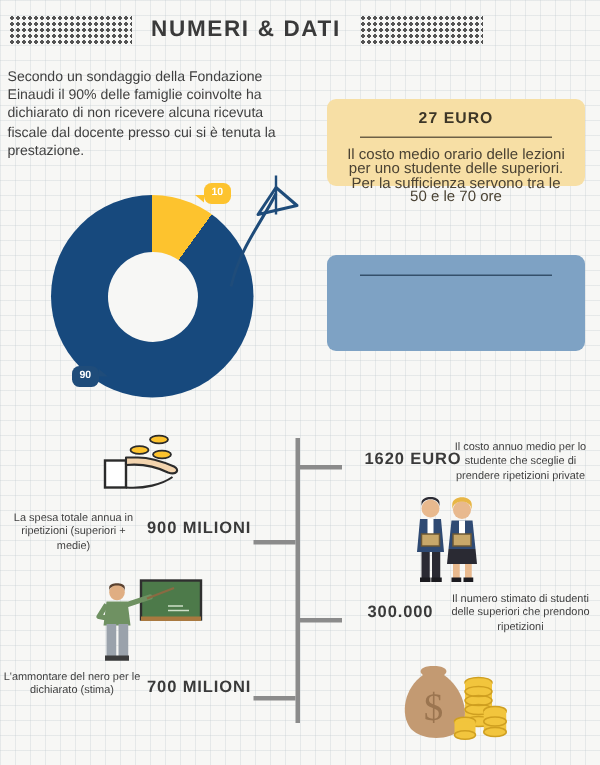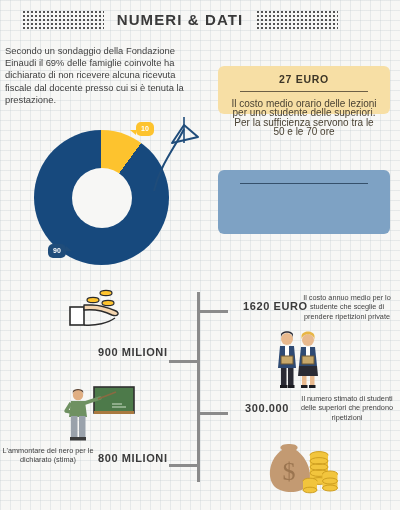--- a/index.html
+++ b/index.html
@@ -13,21 +13,21 @@
     position:relative;width:400px;height:510px;
     background-color:#f7f7f5;
     background-image:
       linear-gradient(to right, rgba(190,200,205,.30) 1px, transparent 1px),
       linear-gradient(to bottom, rgba(190,200,205,.30) 1px, transparent 1px);
     background-size:10px 10px;
     color:#3c3c3c;
   }
 
   
-  #header{position:absolute;left:0;top:0;width:328px;height:40px;margin-left:16px;}
+  #header{position:absolute;left:0;top:0;width:328px;height:40px;}
   .halftone{
     position:absolute;top:10px;height:20px;
     background-image:radial-gradient(#4a4a4a 1.1px, transparent 1.2px);
     background-size:4px 4px;
     opacity:.95;
   }
   .halftone.left{left:6px;width:82px;}
   .halftone.right{right:6px;width:82px;}
   #title{
     position:absolute;left:0;right:0;top:11px;text-align:center;
@@ -77,21 +77,21 @@
   .card{
     position:absolute;left:218px;width:172px;border-radius:6px;
     box-sizing:border-box;padding:7px 10px 9px;
   }
   .card-num{
     text-align:center;font-size:10.5px;font-weight:bold;letter-spacing:.7px;
     font-family:"Liberation Sans Narrow","Liberation Sans",sans-serif;
   }
   .card-rule{height:1px;margin:6px 12px 7px;}
   .card-desc{text-align:center;font-size:10px;line-height:9.4px;}
-  #card-27{top:66px;height:48px;background:#f7dfa5;}
+  #card-27{top:66px;height:58px;background:#f7dfa5;}
   #card-27 .card-num{color:#3d3627;}
   #card-27 .card-rule{background:#6d6046;}
   #card-27 .card-desc{color:#4a4233;}
   #card-15{top:170px;height:64px;background:#7ea2c4;}
   #card-15 .card-num{color:#1d2d3d;}
   #card-15 .card-rule{background:#35506b;}
   #card-15 .card-desc{color:#20313f;}
 
   
   #axis{position:absolute;left:197px;top:292px;width:3px;height:190px;background:#8b8b8b;}
@@ -125,21 +125,21 @@
 <body>
 
 <div id="page">
 
   <div id="header">
     <div class="halftone left"></div>
     <div class="halftone right"></div>
     <div id="title">NUMERI &amp; DATI</div>
   </div>
 
-  <div id="intro">Secondo un sondaggio della Fondazione Einaudi il 69% delle famiglie coinvolte ha dichiarato di non ricevere alcuna ricevuta fiscale dal docente presso cui si è tenuta la prestazione.</div>
+  <div id="intro">Secondo un sondaggio della Fondazione Einaudi il 90% delle famiglie coinvolte ha dichiarato di non ricevere alcuna ricevuta fiscale dal docente presso cui si è tenuta la prestazione.</div>
 
   <div id="donut-wrap">
     <div id="donut"></div>
     <div id="donut-hole"></div>
     <div class="badge" id="badge-10">10</div>
     <div class="badge" id="badge-90">90</div>
     <svg id="arrow" width="56" height="92">
       <path d="M4,88 C10,62 24,46 34,26" fill="none" stroke="#1f4c7a" stroke-width="2"></path>
       <path d="M34,22 L22,40 L48,34 Z" fill="none" stroke="#1f4c7a" stroke-width="2" stroke-linejoin="round"></path>
       <path d="M34,14 L34,40" fill="none" stroke="#1f4c7a" stroke-width="1.6"></path>
@@ -165,38 +165,39 @@
 
   <svg id="icon-hand" width="70" height="50" viewBox="0 0 70 50">
     <rect x="8" y="20" width="14" height="18" fill="#ffffff" stroke="#2b2b2b" stroke-width="1.6"></rect>
     <path d="M22,23 C32,22 42,24 50,28 C56,30 58,26 54,24 C47,21 38,18 30,18 L22,18 Z" fill="#f3d4ae" stroke="#2b2b2b" stroke-width="1.4" stroke-linejoin="round"></path>
     <path d="M22,38 C34,39 46,36 53,31" fill="none" stroke="#2b2b2b" stroke-width="1.4"></path>
     <ellipse cx="44" cy="6" rx="6" ry="2.6" fill="#fdc32e" stroke="#2b2b2b" stroke-width="1.2"></ellipse>
     <ellipse cx="31" cy="13" rx="6" ry="2.6" fill="#fdc32e" stroke="#2b2b2b" stroke-width="1.2"></ellipse>
     <ellipse cx="46" cy="16" rx="6" ry="2.6" fill="#fdc32e" stroke="#2b2b2b" stroke-width="1.2"></ellipse>
   </svg>
   <div class="num" id="r1-num">900 MILIONI</div>
+  <div class="cap" id="r1-cap">La spesa totale annua in ripetizioni (superiori + medie)</div>
 
   <svg id="icon-teacher" width="76" height="58" viewBox="0 0 76 58">
     <rect x="34" y="2" width="40" height="26" fill="#4d7a4a" stroke="#2f2f2f" stroke-width="1.6"></rect>
     <rect x="34" y="26" width="40" height="3" fill="#a9793f"></rect>
     <line x1="52" y1="22" x2="66" y2="22" stroke="#cfe0c9" stroke-width="1"></line>
     <line x1="52" y1="19" x2="62" y2="19" stroke="#cfe0c9" stroke-width="1"></line>
     <circle cx="18" cy="10" r="5.2" fill="#e0ae82"></circle>
     <path d="M12.8,9 C13,4 23,4 23.2,9 L23.2,6.5 C23,3 13,3 12.8,6.5 Z" fill="#5b4230"></path>
     <path d="M11,16 L25,16 L27,32 L9,32 Z" fill="#6f9162"></path>
     <path d="M25,18 L40,13" stroke="#6f9162" stroke-width="3.6" stroke-linecap="round"></path>
     <path d="M38,14 L56,7" stroke="#8a6a42" stroke-width="1.6"></path>
     <path d="M11,18 L6,26 L11,27" fill="none" stroke="#6f9162" stroke-width="3.4" stroke-linejoin="round"></path>
     <rect x="11" y="31" width="6.5" height="22" fill="#9aa2ab"></rect>
     <rect x="19" y="31" width="6.5" height="22" fill="#9aa2ab"></rect>
     <rect x="10" y="52" width="8" height="3.5" fill="#3c3c3c"></rect>
     <rect x="18" y="52" width="8" height="3.5" fill="#3c3c3c"></rect>
   </svg>
-  <div class="num" id="r2-num">800 MILIONI</div>
+  <div class="num" id="r2-num">700 MILIONI</div>
   <div class="cap" id="r2-cap">L'ammontare del nero per le dichiarato (stima)</div>
 
   <svg id="icon-students" width="56" height="60" viewBox="0 0 56 60">
     <circle cx="17" cy="9" r="6" fill="#e8b98e"></circle>
     <path d="M11,8 C11,1 23,1 23,8 L23,5 C23,0 11,0 11,5 Z" fill="#2b2b34"></path>
     <path d="M10,16 L24,16 L26,38 L8,38 Z" fill="#2f4a73"></path>
     <rect x="15" y="16" width="4" height="12" fill="#ffffff"></rect>
     <rect x="11" y="26" width="12" height="8" fill="#c8a86a" stroke="#6c5836" stroke-width="1"></rect>
     <rect x="11" y="38" width="5.5" height="18" fill="#2a2a33"></rect>
     <rect x="18" y="38" width="5.5" height="18" fill="#2a2a33"></rect>

